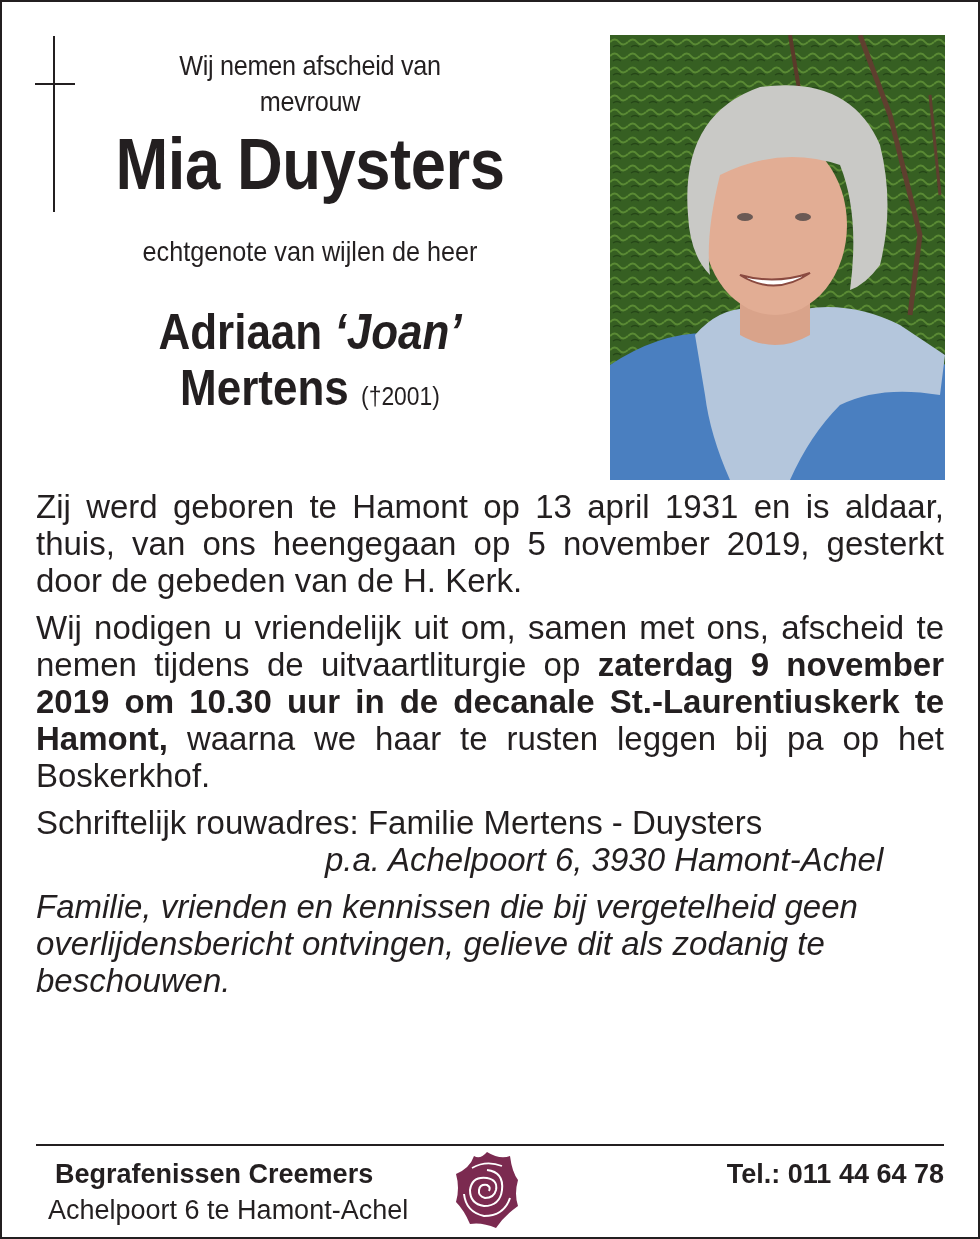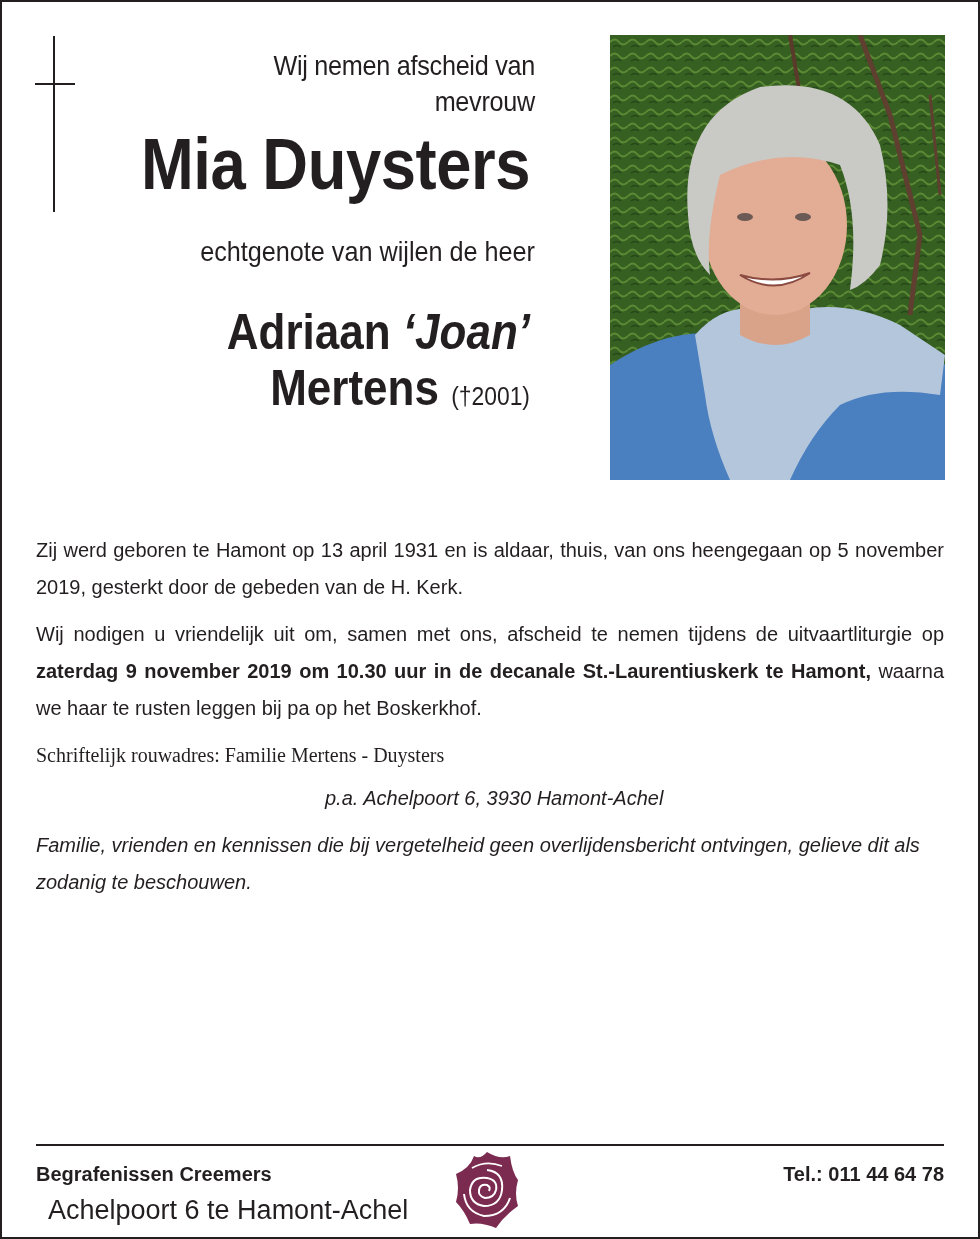--- a/index.html
+++ b/index.html
@@ -3,44 +3,44 @@
 <meta charset="utf-8">
 <style>
   html, body { margin: 0; padding: 0; background: #ffffff; }
   body { width: 980px; height: 1239px; position: relative; overflow: hidden;
          font-family: "Liberation Sans Narrow", "Liberation Sans", sans-serif; color: #231f20; }
   .frame { position: absolute; left: 0; top: 0; width: 976px; height: 1235px;
            border: 2px solid #231f20; box-sizing: content-box; }
   .cross-v { position: absolute; left: 53px; top: 36px; width: 2px; height: 176px; background: #231f20; }
   .cross-h { position: absolute; left: 35px; top: 83px; width: 40px; height: 2px; background: #231f20; }
 
-  .header { position: absolute; left: 60px; top: 48px; width: 500px; text-align: right; }
+  .header { position: absolute; left: 60px; top: 48px; width: 500px; text-align: center; }
   .intro { font-size: 28px; line-height: 36px; letter-spacing: -0.3px; transform: scaleX(0.9); transform-origin: center; }
   .name { font-size: 72px; font-weight: bold; line-height: 80px; margin-top: 4px; letter-spacing: -0.5px; transform: scaleX(0.88); transform-origin: center; }
   .spouse-intro { font-size: 28px; line-height: 36px; margin-top: 30px; transform: scaleX(0.9); transform-origin: center; }
   .spouse-name { font-size: 50px; font-weight: bold; line-height: 56px; margin-top: 34px; transform: scaleX(0.88); transform-origin: center; }
   .spouse-name em { font-style: italic; }
   .spouse-year { font-size: 26px; font-weight: normal; }
 
   .photo { position: absolute; left: 610px; top: 35px; width: 335px; height: 445px; overflow: hidden;
            background: linear-gradient(180deg, #2f5a1e 0%, #3c6b25 40%, #355f20 100%); }
   .photo svg { display: block; }
 
-  .body-text { position: absolute; left: 36px; top: 532px; width: 908px; font-size: 20px; line-height: 37px; }
+  .body-text { position: absolute; left: 36px; top: 488px; width: 908px; font-size: 33px; line-height: 37px; }
   .body-text p { margin: 0 0 10px 0; text-align: justify; }
   .para { transform-origin: left; }
   .b { font-weight: bold; }
   .addr { white-space: nowrap; }
   .addr-line2 { padding-left: 289px; font-style: italic; }
   .italic { font-style: italic; text-align: left !important; }
 
   .rule { position: absolute; left: 36px; top: 1144px; width: 908px; height: 2px; background: #231f20; }
   .footer-left { position: absolute; left: 36px; top: 1156px; }
   .footer-right { position: absolute; right: 36px; top: 1156px; text-align: left; }
-  .f-bold { font-size: 20px; font-weight: bold; line-height: 36px; }
+  .f-bold { font-size: 27px; font-weight: bold; line-height: 36px; margin-left: 19px; }
   .f-reg { font-size: 27px; line-height: 36px; margin-left: 12px; }
   .rose { position: absolute; left: 452px; top: 1150px; width: 70px; height: 80px; }
 </style>
 </head>
 <body>
 
 <div class="frame"></div>
 
 <div>
   <div class="cross-v"></div>
@@ -91,21 +91,21 @@
 
     <path d="M130 240 Q165 262 200 238 Q165 250 130 240 Z" fill="#ffffff" stroke="#8a4a40" stroke-width="2"></path>
   </svg>
 </div>
 
 <div class="body-text">
   <p class="para">Zij werd geboren te Hamont op 13 april 1931 en is aldaar, thuis, van ons heengegaan op 5 november 2019, gesterkt door de gebeden van de H. Kerk.</p>
   <p class="para">
     <span>Wij nodigen u vriendelijk uit om, samen met ons, afscheid te nemen tijdens de uitvaartliturgie op </span><span class="b">zaterdag 9 november 2019 om 10.30 uur in de decanale St.-Laurentiuskerk te Hamont,</span><span> waarna we haar te rusten leggen bij pa op het Boskerkhof.</span>
   </p>
-  <p class="para addr" style="margin-bottom:6px;font-family:Liberation Serif, serif;">
+  <p class="para addr" style="margin-bottom:0;">
     <span>Schriftelijk rouwadres: </span><span>Familie Mertens - Duysters</span>
   </p>
   <p class="para addr addr-line2">p.a. Achelpoort 6, 3930 Hamont-Achel</p>
   <p class="para italic">Familie, vrienden en kennissen die bij vergetelheid geen overlijdensbericht ontvingen, gelieve dit als zodanig te beschouwen.</p>
 </div>
 
 <div class="rule"></div>
 
 <div class="footer-left">
   <div class="f-bold">Begrafenissen Creemers</div>

